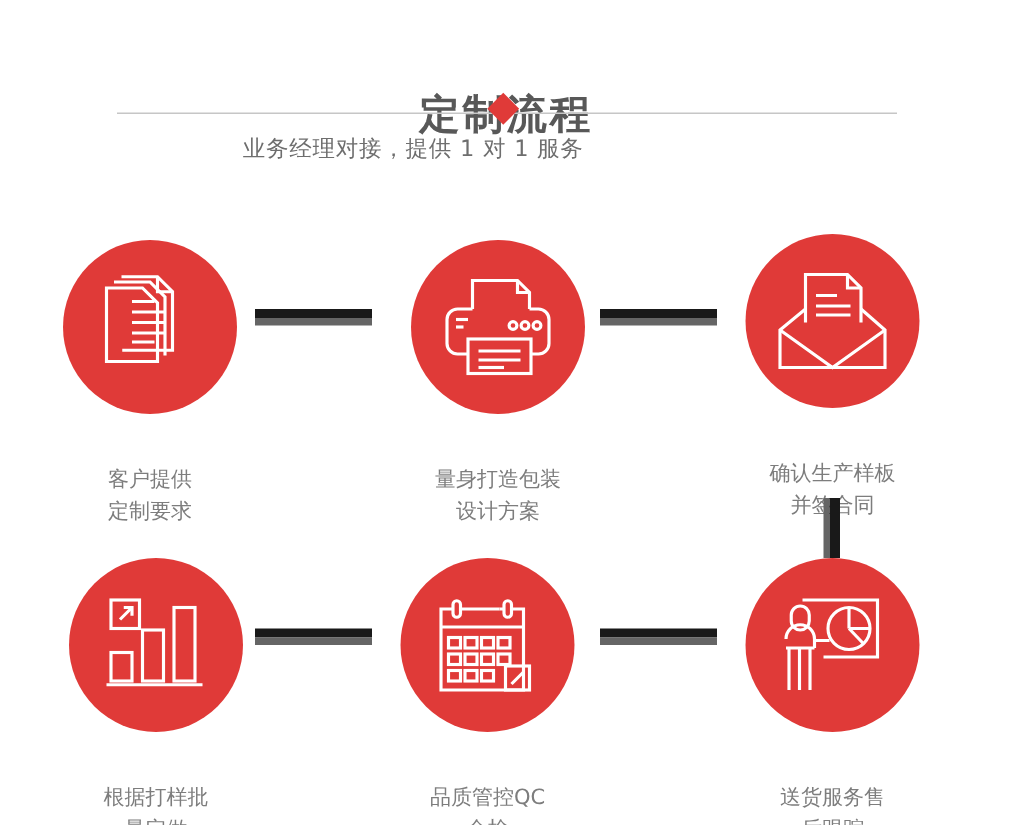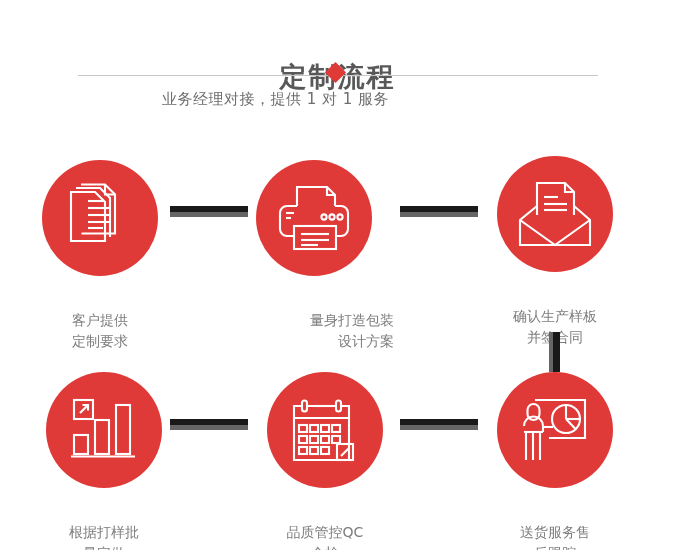--- a/index.html
+++ b/index.html
@@ -126,21 +126,21 @@
   }
   .connector-v .bar-gray {
     position: absolute;
     left: 0; top: 0;
     width: 4px; height: 40px;
     background: #656565;
   }
 
   
   #step-1 { left: 20px;  top: 160px; }
-  #step-2 { left: 234px; top: 160px; text-align: right; }
+  #step-2 { left: 252px; top: 160px; }
   #step-3 { left: 475px; top: 156px; }
   #step-4 { left: 24px;  top: 372px; }
   #step-5 { left: 245px; top: 372px; }
   #step-6 { left: 475px; top: 372px; }
 
   #conn-1-2 { left: 170px; top: 206px; }
   #conn-2-3 { left: 400px; top: 206px; }
   #conn-3-6 { left: 549px; top: 332px; }
   #conn-4-5 { left: 170px; top: 419px; }
   #conn-5-6 { left: 400px; top: 419px; }

